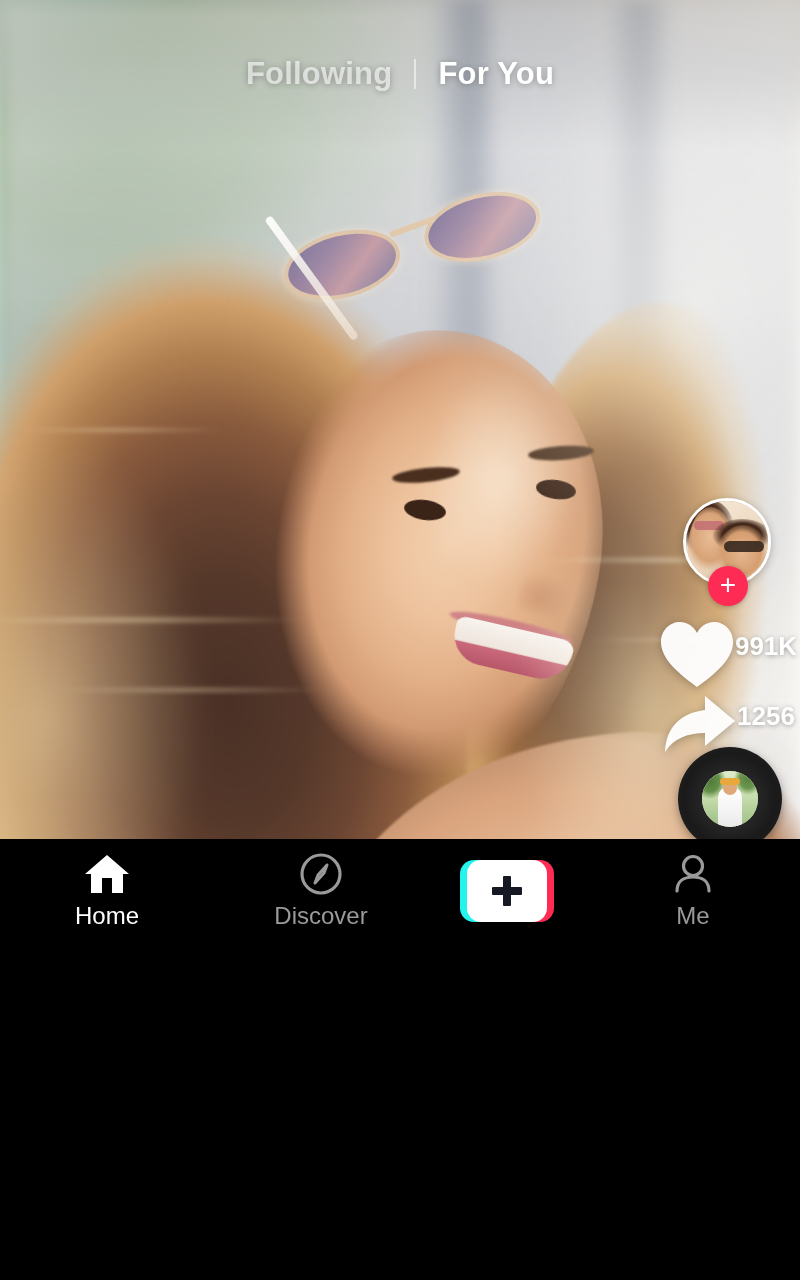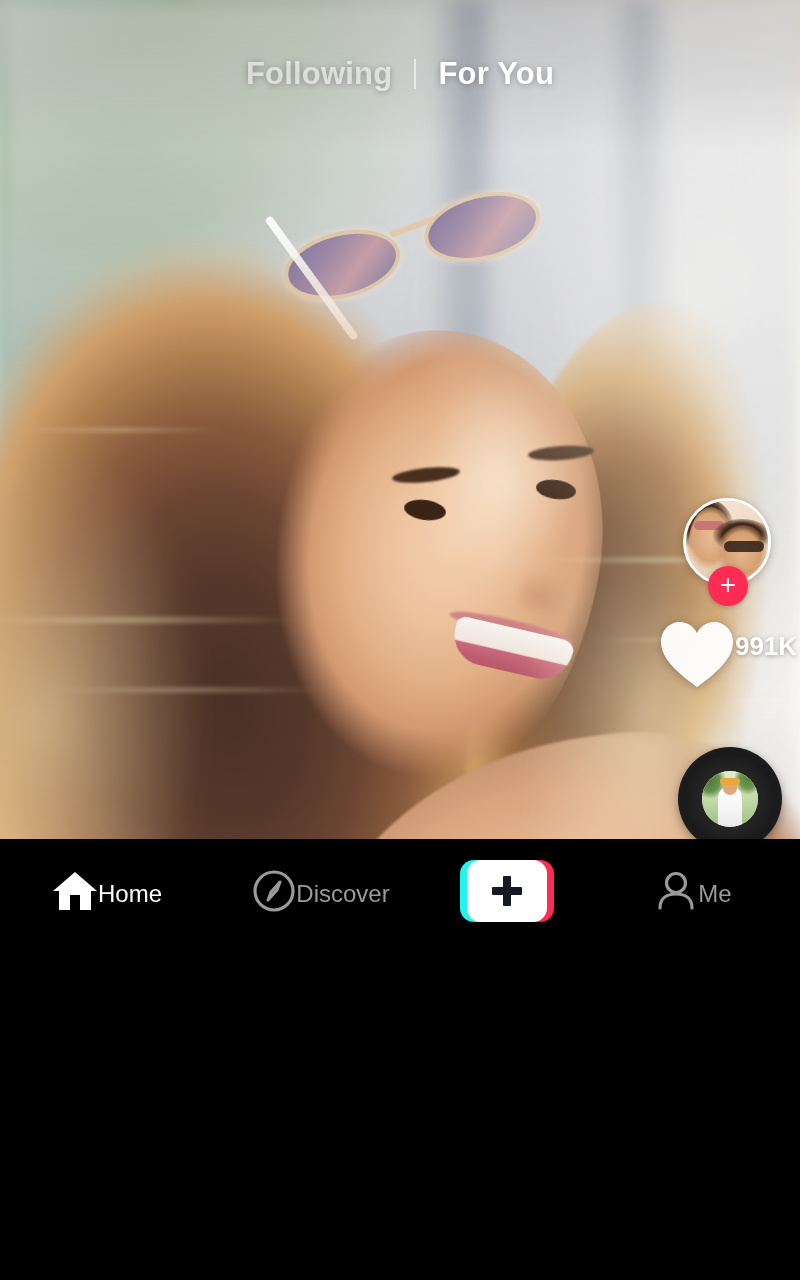--- a/index.html
+++ b/index.html
@@ -389,21 +389,21 @@
   .music-note { font-size:28px; line-height:1; }
 
   
   .bottom-nav {
     position:absolute; left:0; right:0; bottom:0;
     height:104px; background:#000000;
     display:flex; align-items:center; justify-content:space-around;
     z-index:30;
   }
   .nav-item {
-    display:flex; flex-direction:row; align-items:center; justify-content:center;
+    display:flex; flex-direction:column; align-items:center; 
     width:150px; cursor:pointer;
   }
   .nav-icon { height:44px; display:flex; align-items:center; justify-content:center; }
   .nav-label {
     font-size:24px; margin-top:6px; font-weight:500;
   }
   .nav-item.active .nav-label { color:#ffffff; }
   .nav-item .nav-label { color:#9a9a9a; }
 
   .create-btn {
@@ -498,20 +498,28 @@
     <div class="rail-item">
       <div class="rail-icon">
         <svg width="76" height="70" viewBox="0 0 76 70" aria-hidden="true">
           <path d="M38 67 C 14 50, 2 36, 2 22 C 2 10, 11 2, 21 2 C 29 2, 35 7, 38 13 C 41 7, 47 2, 55 2 C 65 2, 74 10, 74 22 C 74 36, 62 50, 38 67 Z" fill="#ffffff" fill-opacity="0.96"></path>
         </svg>
       </div>
       <div class="rail-count">991K</div>
     </div>
 
 
+    <div class="rail-item">
+      <div class="rail-icon">
+        <svg width="76" height="62" viewBox="0 0 76 62" aria-hidden="true">
+          <path d="M44 2 L 74 27 L 44 52 L 44 39 C 26 39, 12 45, 4 58 C 5 33, 20 19, 44 16 Z" fill="#ffffff" fill-opacity="0.96"></path>
+        </svg>
+      </div>
+      <div class="rail-count">1256</div>
+    </div>
   </div>
 
   <div class="record-wrap">
     <div class="record">
       <div class="record-inner">
         <div class="ri-sky"></div>
         <div class="ri-palm"></div>
         <div class="ri-palm2"></div>
         <div class="ri-person"></div>
         <div class="ri-head"></div>

